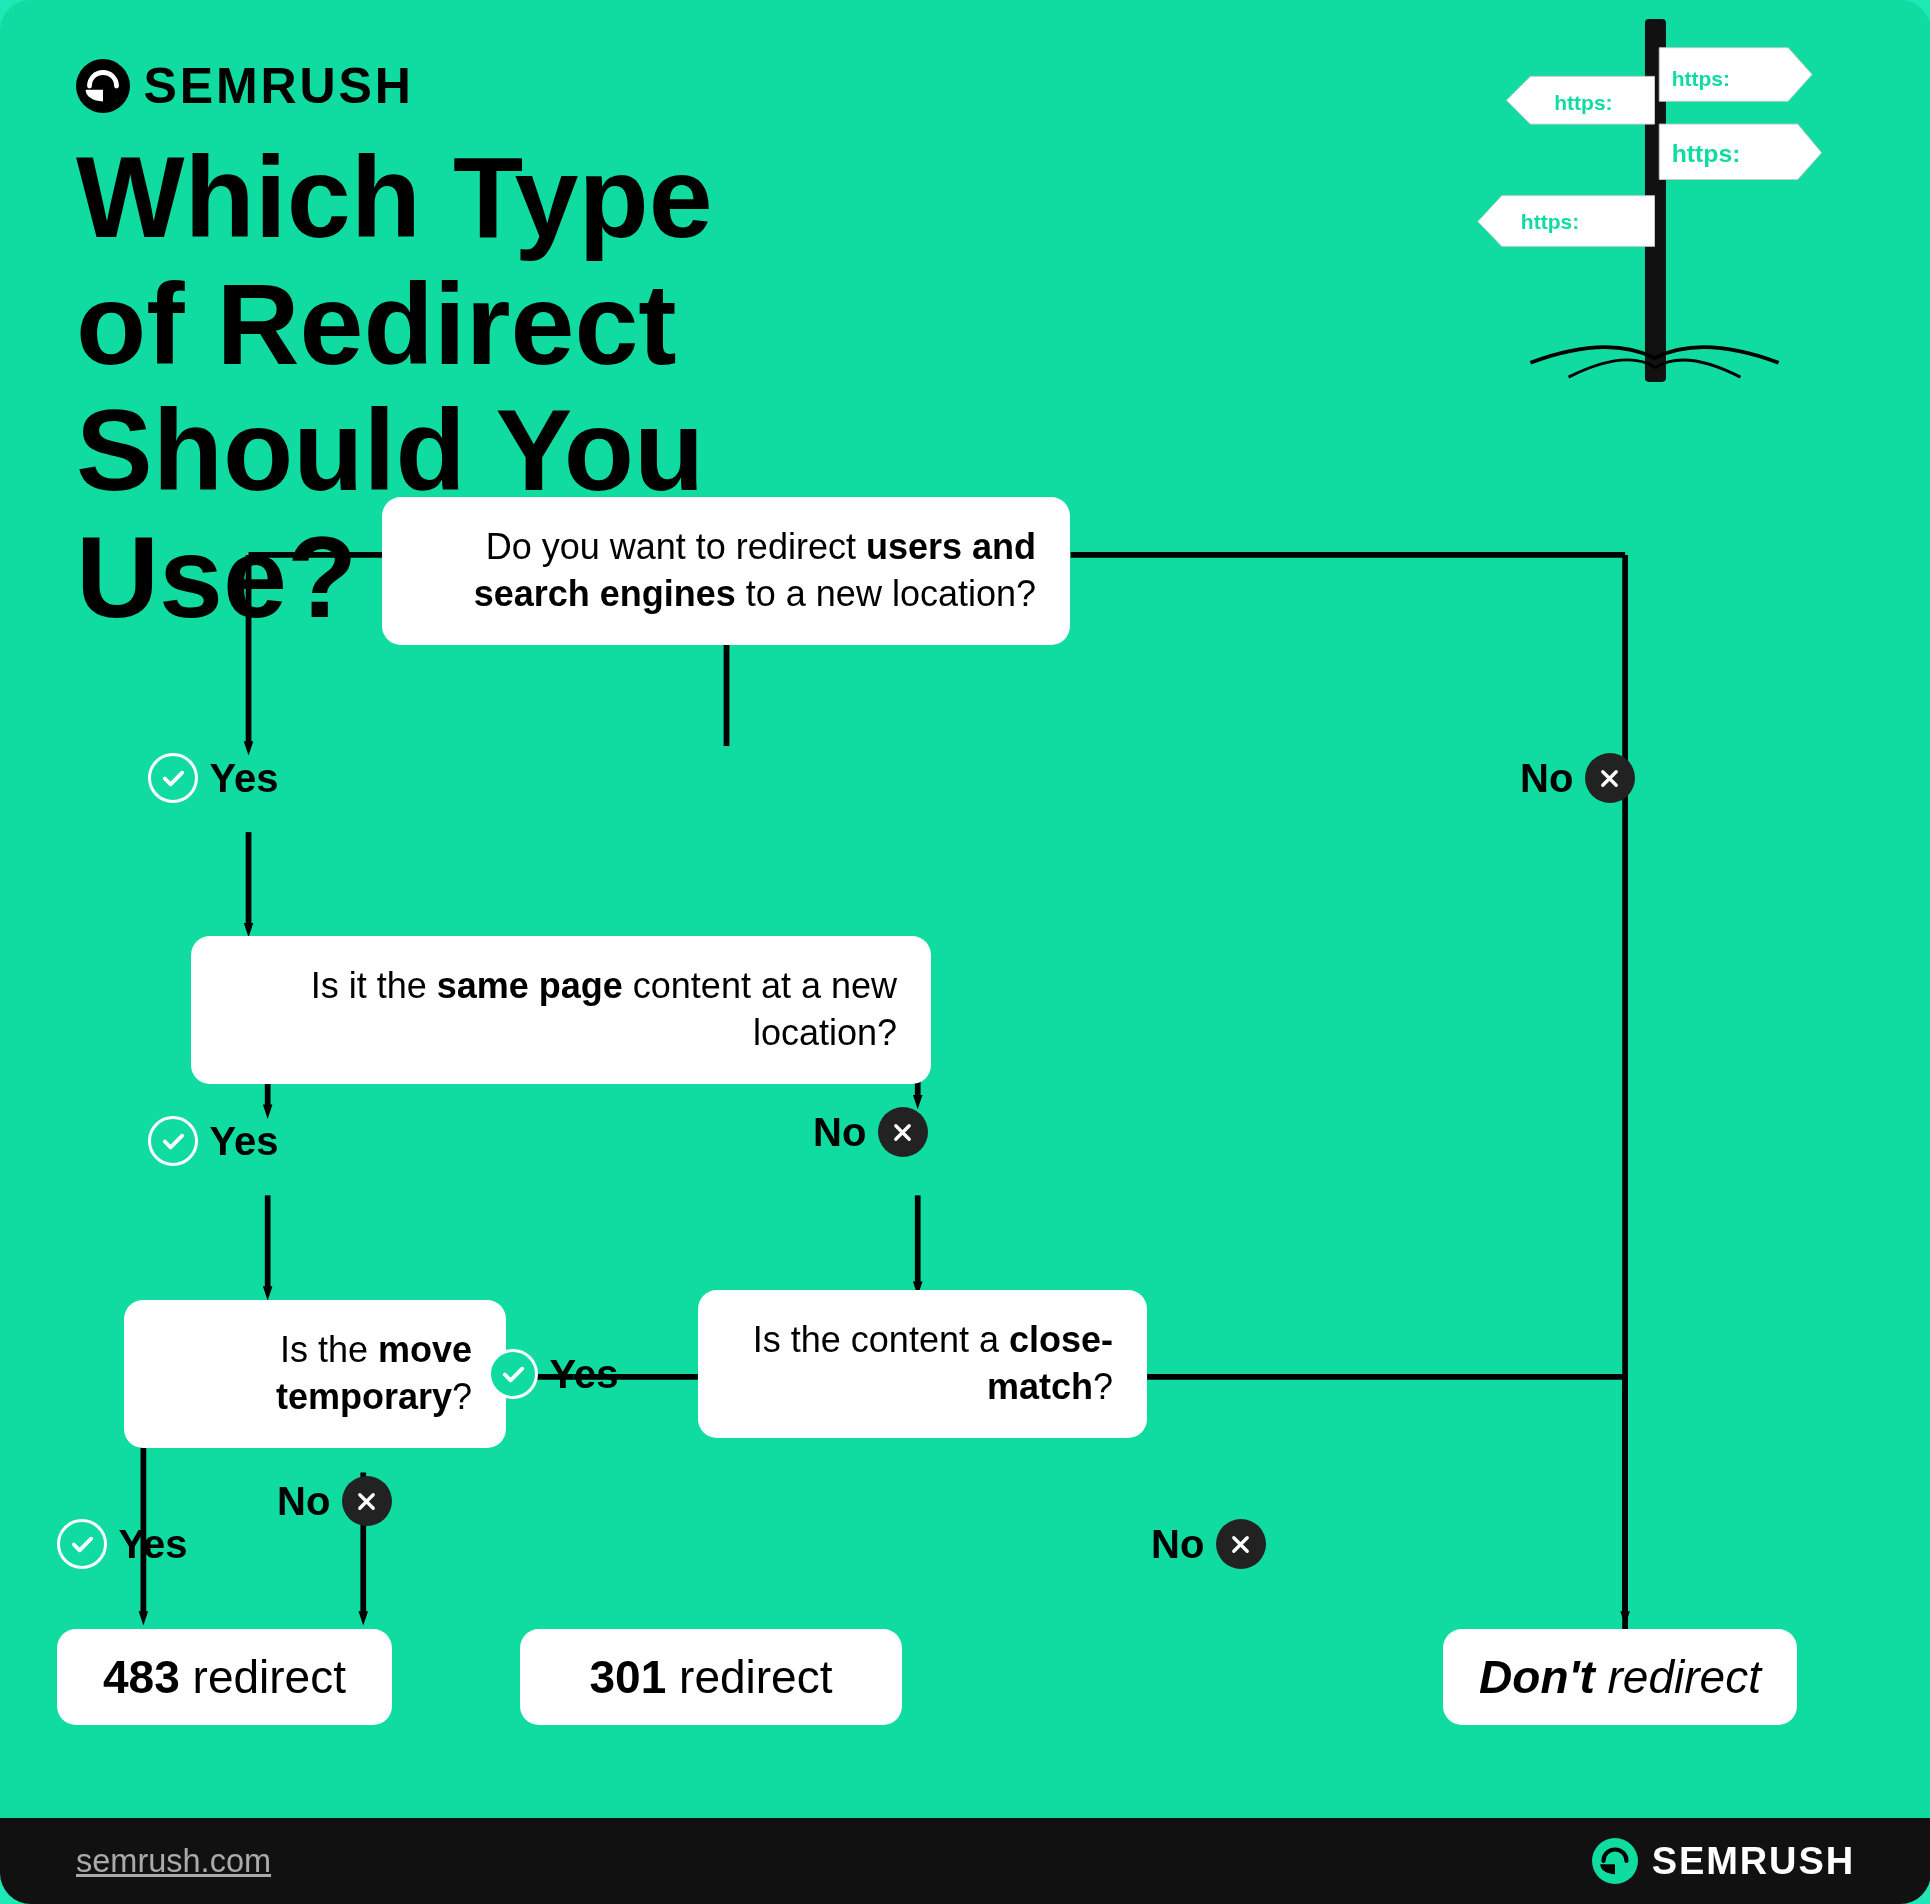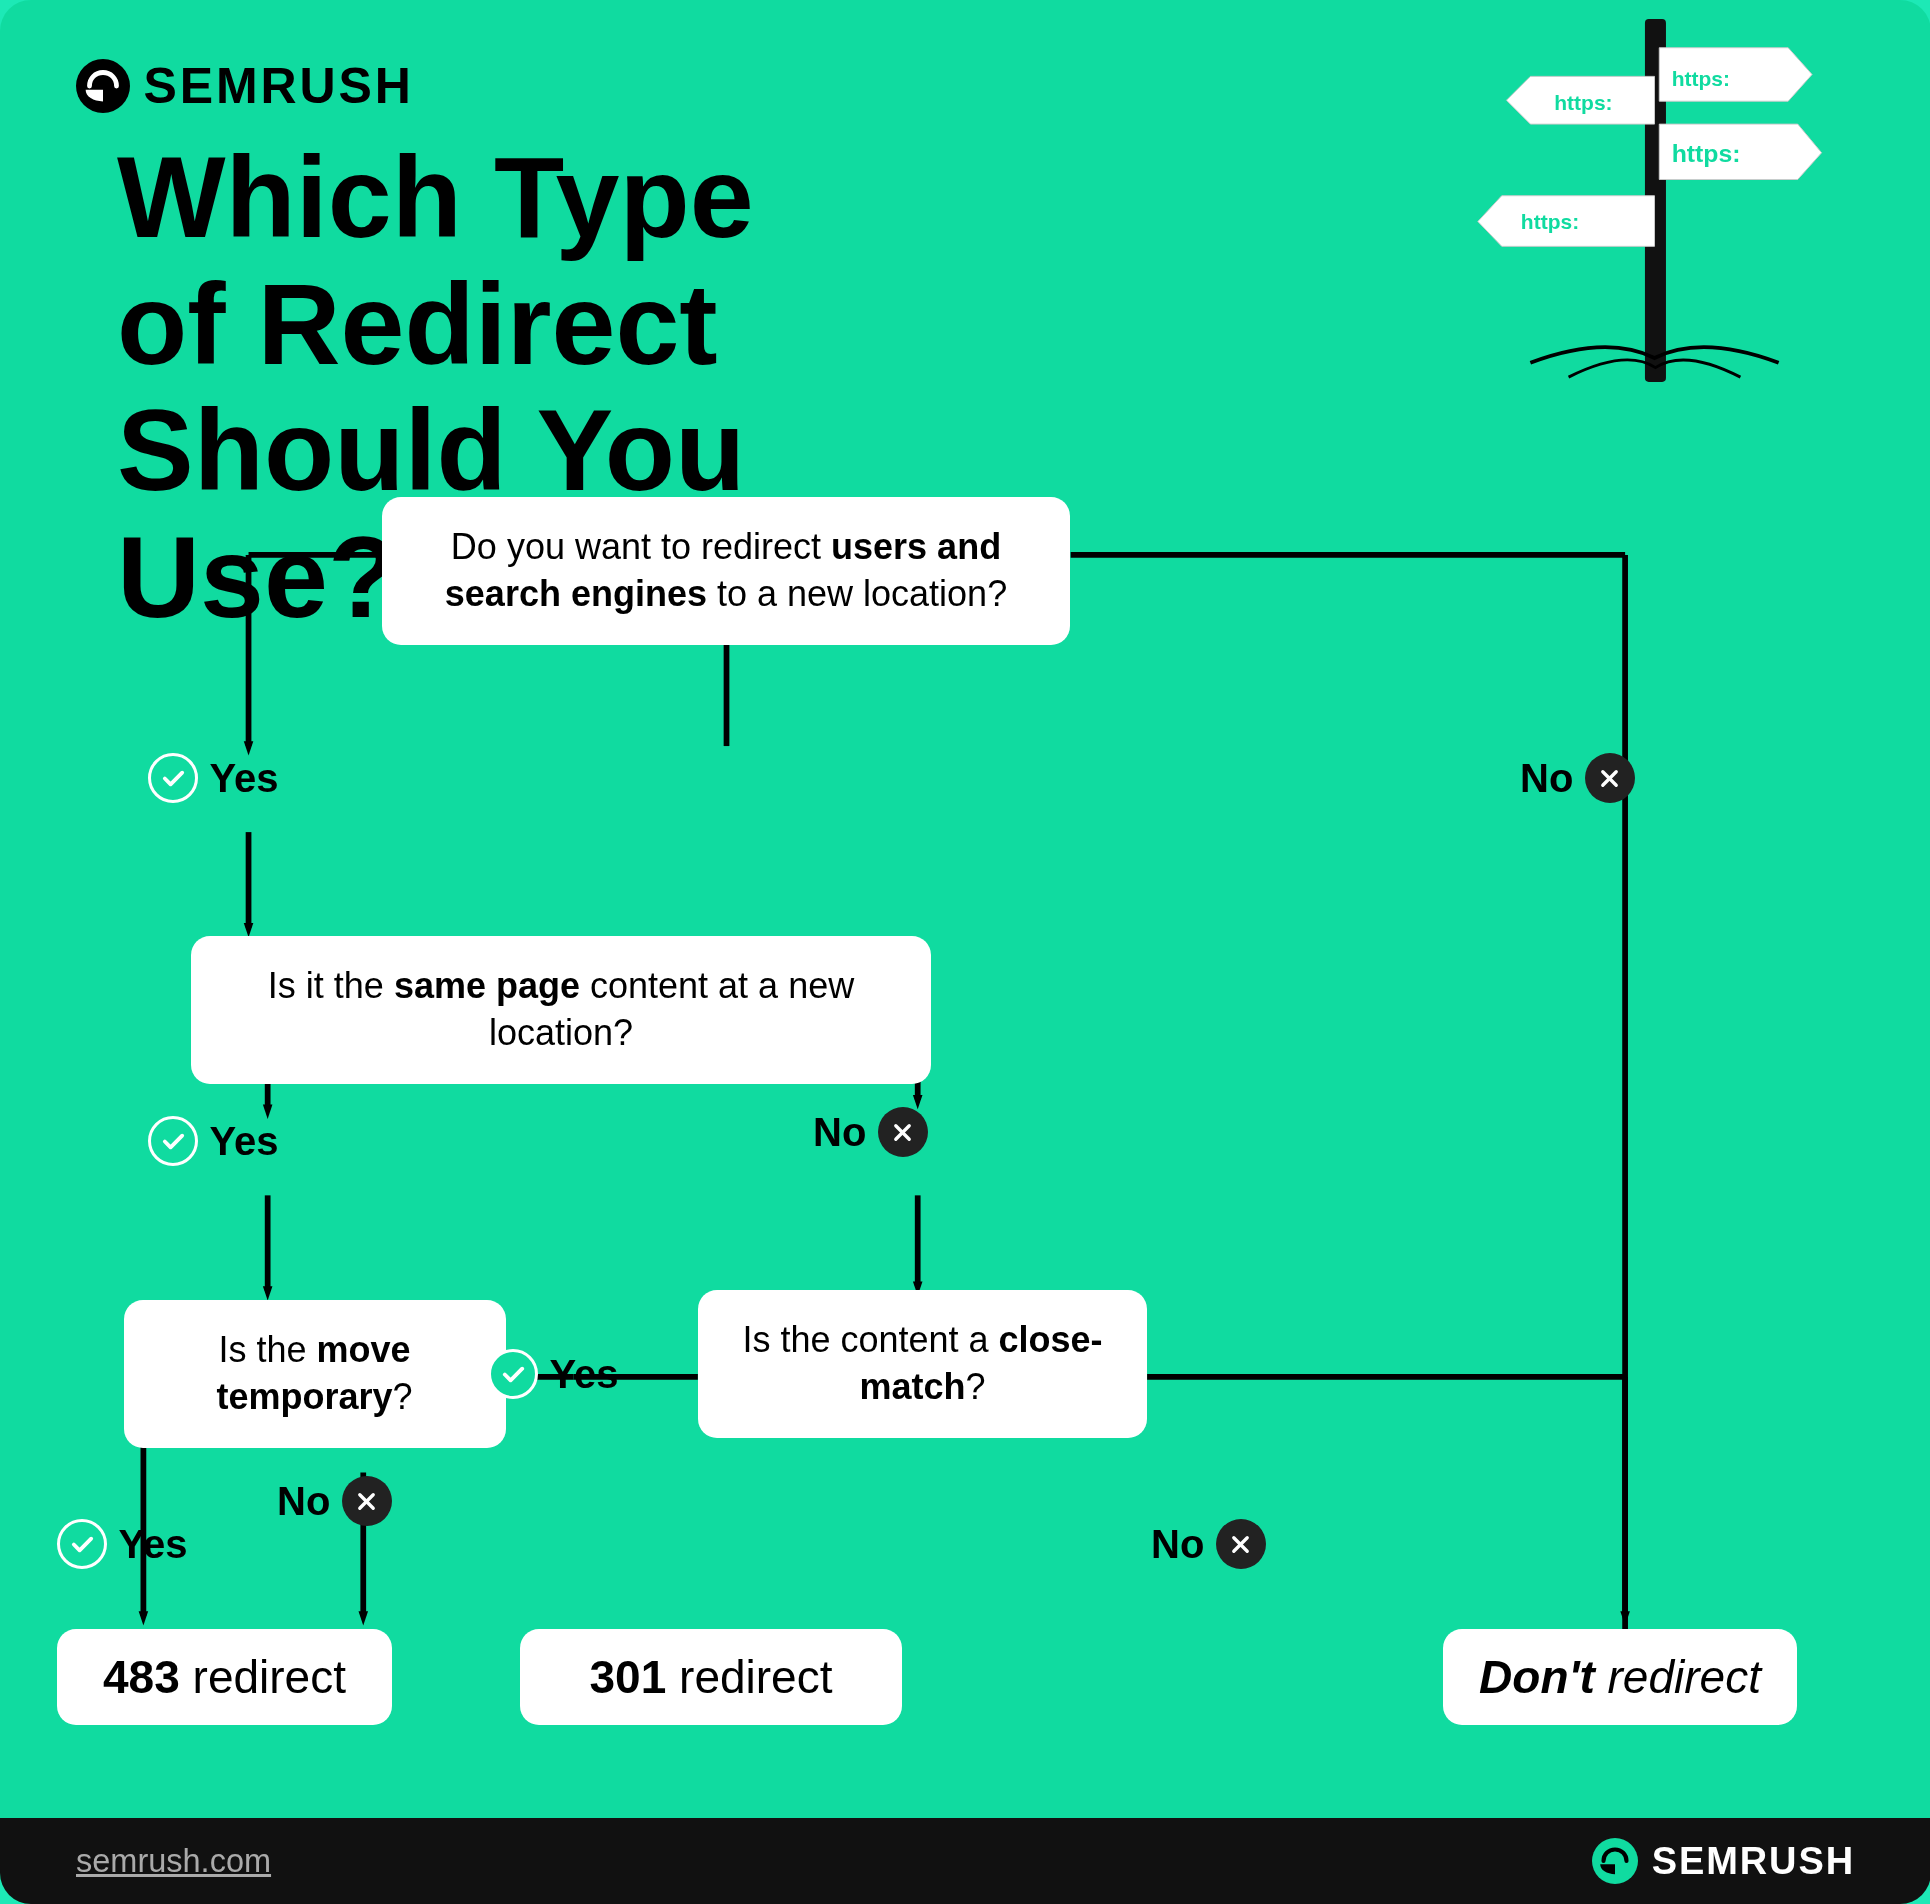--- a/index.html
+++ b/index.html
@@ -48,21 +48,20 @@
     
     .main-title {
       position: absolute;
       top: 134px;
       left: 76px;
       font-size: 115px;
       font-weight: 900;
       color: #000;
       line-height: 1.1;
       max-width: 765px;
-      margin-left: 41px;
     }
 
     
     .signpost-area {
       position: absolute;
       top: 19px;
       right: 76px;
       width: 401px;
       height: 363px;
     }
@@ -78,21 +77,21 @@
 
     
     .box {
       background: white;
       border-radius: 19px;
       padding: 27px 34px;
       font-size: 36px;
       font-weight: 400;
       color: #000;
       position: absolute;
-      text-align: center;
+      text-align: right;
       line-height: 1.3;
     }
 
     .box strong {
       font-weight: 900;
     }
 
     
     .yn-label {
       position: absolute;

